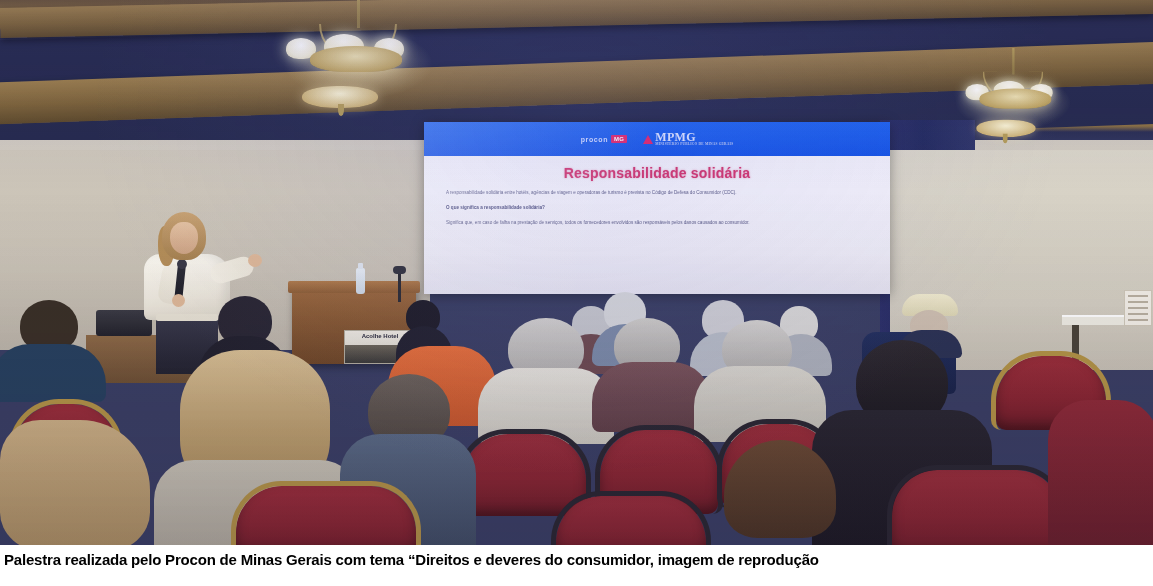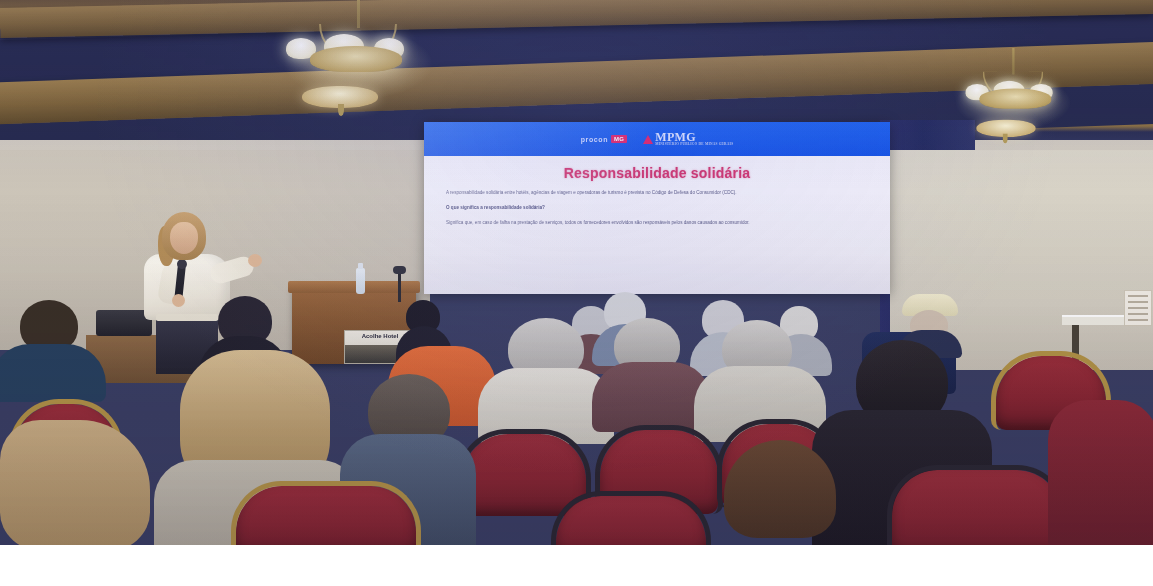--- a/index.html
+++ b/index.html
@@ -561,14 +561,17 @@
     </div>
 
     <div class="person" style="left:1048px;top:400px;width:110px;height:150px;">
       <div class="shoulders" style="left:0;top:0;width:110px;height:150px;background:linear-gradient(180deg,#8f2b37,#6a1f29);"></div>
     </div>
 
     <div class="soft"></div>
     <div class="grade"></div>
   </div>
 
+  <div id="caption">
+    <span class="cap-text">Palestra realizada pelo Procon de Minas Gerais com tema “Direitos e deveres do consumidor, imagem de reprodução</span>
+  </div>
 
 </div>
 
 </body></html>

